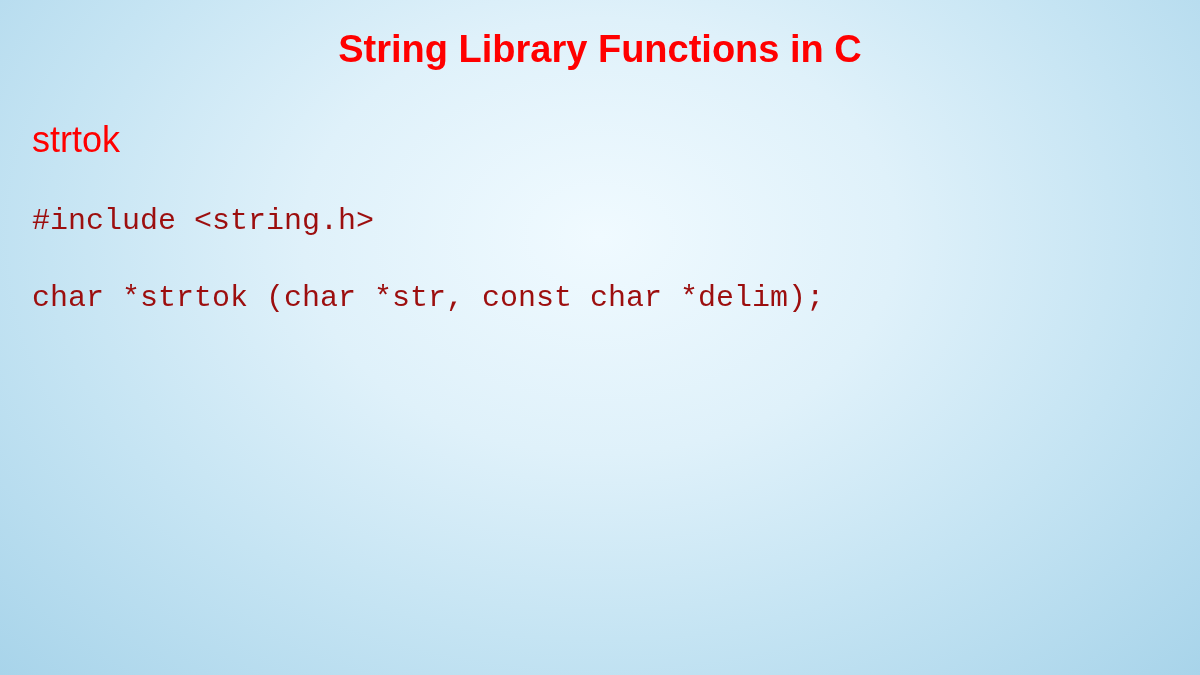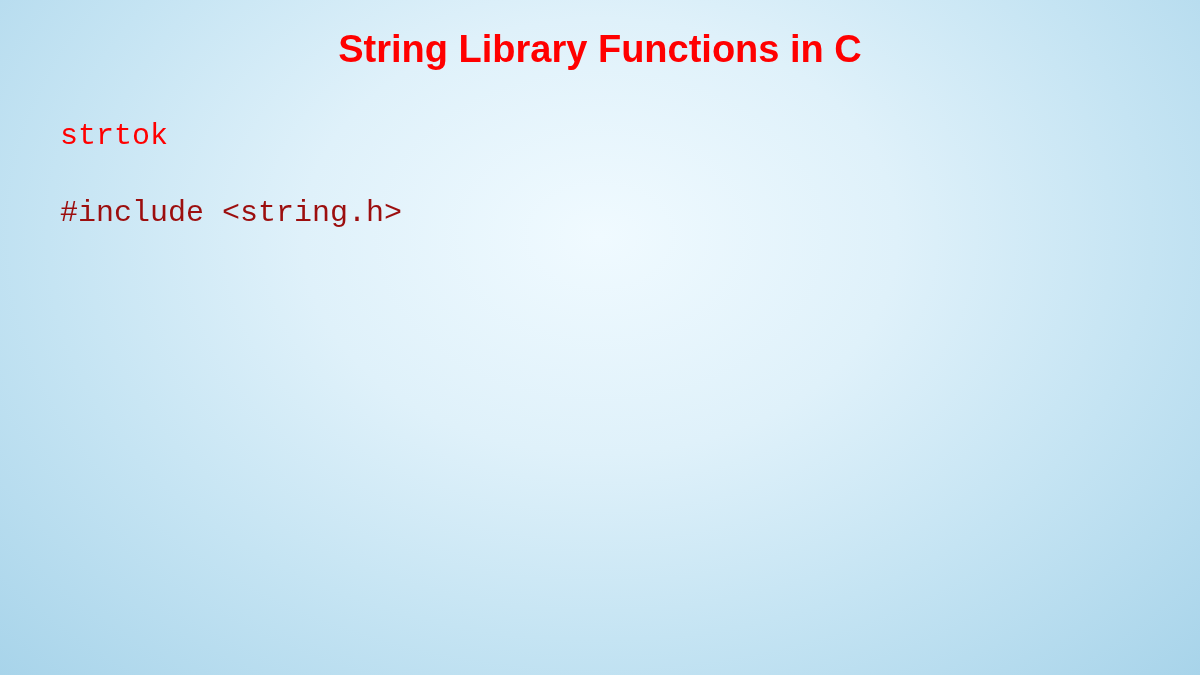--- a/index.html
+++ b/index.html
@@ -10,46 +10,47 @@
   body {
     width: 1200px;
     height: 675px;
     background: radial-gradient(ellipse at 50% 35%, #f0faff 0%, #dff1fa 35%, #c5e4f3 65%, #a8d4ea 100%);
     overflow: hidden;
     font-family: Arial, Helvetica, sans-serif;
   }
   .slide {
     width: 100%;
     height: 100%;
-    padding: 28px 60px;
+    padding: 28px 32px;
   }
   .title {
     text-align: center;
     color: #ff0000;
     font-size: 38px;
     font-weight: bold;
     margin-bottom: 48px;
   }
   .function-name {
     color: #ff0000;
-    font-family: Liberation Mono, monospace;
-    font-size: 30px;
+    font-family: Liberation Sans, sans-serif;
+    font-size: 36px;
     font-weight: 500;
     margin-bottom: 24px;
   }
   .code-line {
     color: #9c0e0e;
     font-family: "Consolas", "Courier New", monospace;
     font-size: 30px;
     font-weight: 500;
     margin-bottom: 42px;
     white-space: pre;
     margin-top: 43px;
   }
 </style>
 </head>
 <body>
 
 <div class="slide">
   <h1 class="title">String Library Functions in C</h1>
   <div class="function-name">strtok</div>
   <div class="code-line">#include &lt;string.h&gt;</div>
+  <div class="code-line">char *strtok (char *str, const char *delim);</div>
 </div>
 
 </body></html>

